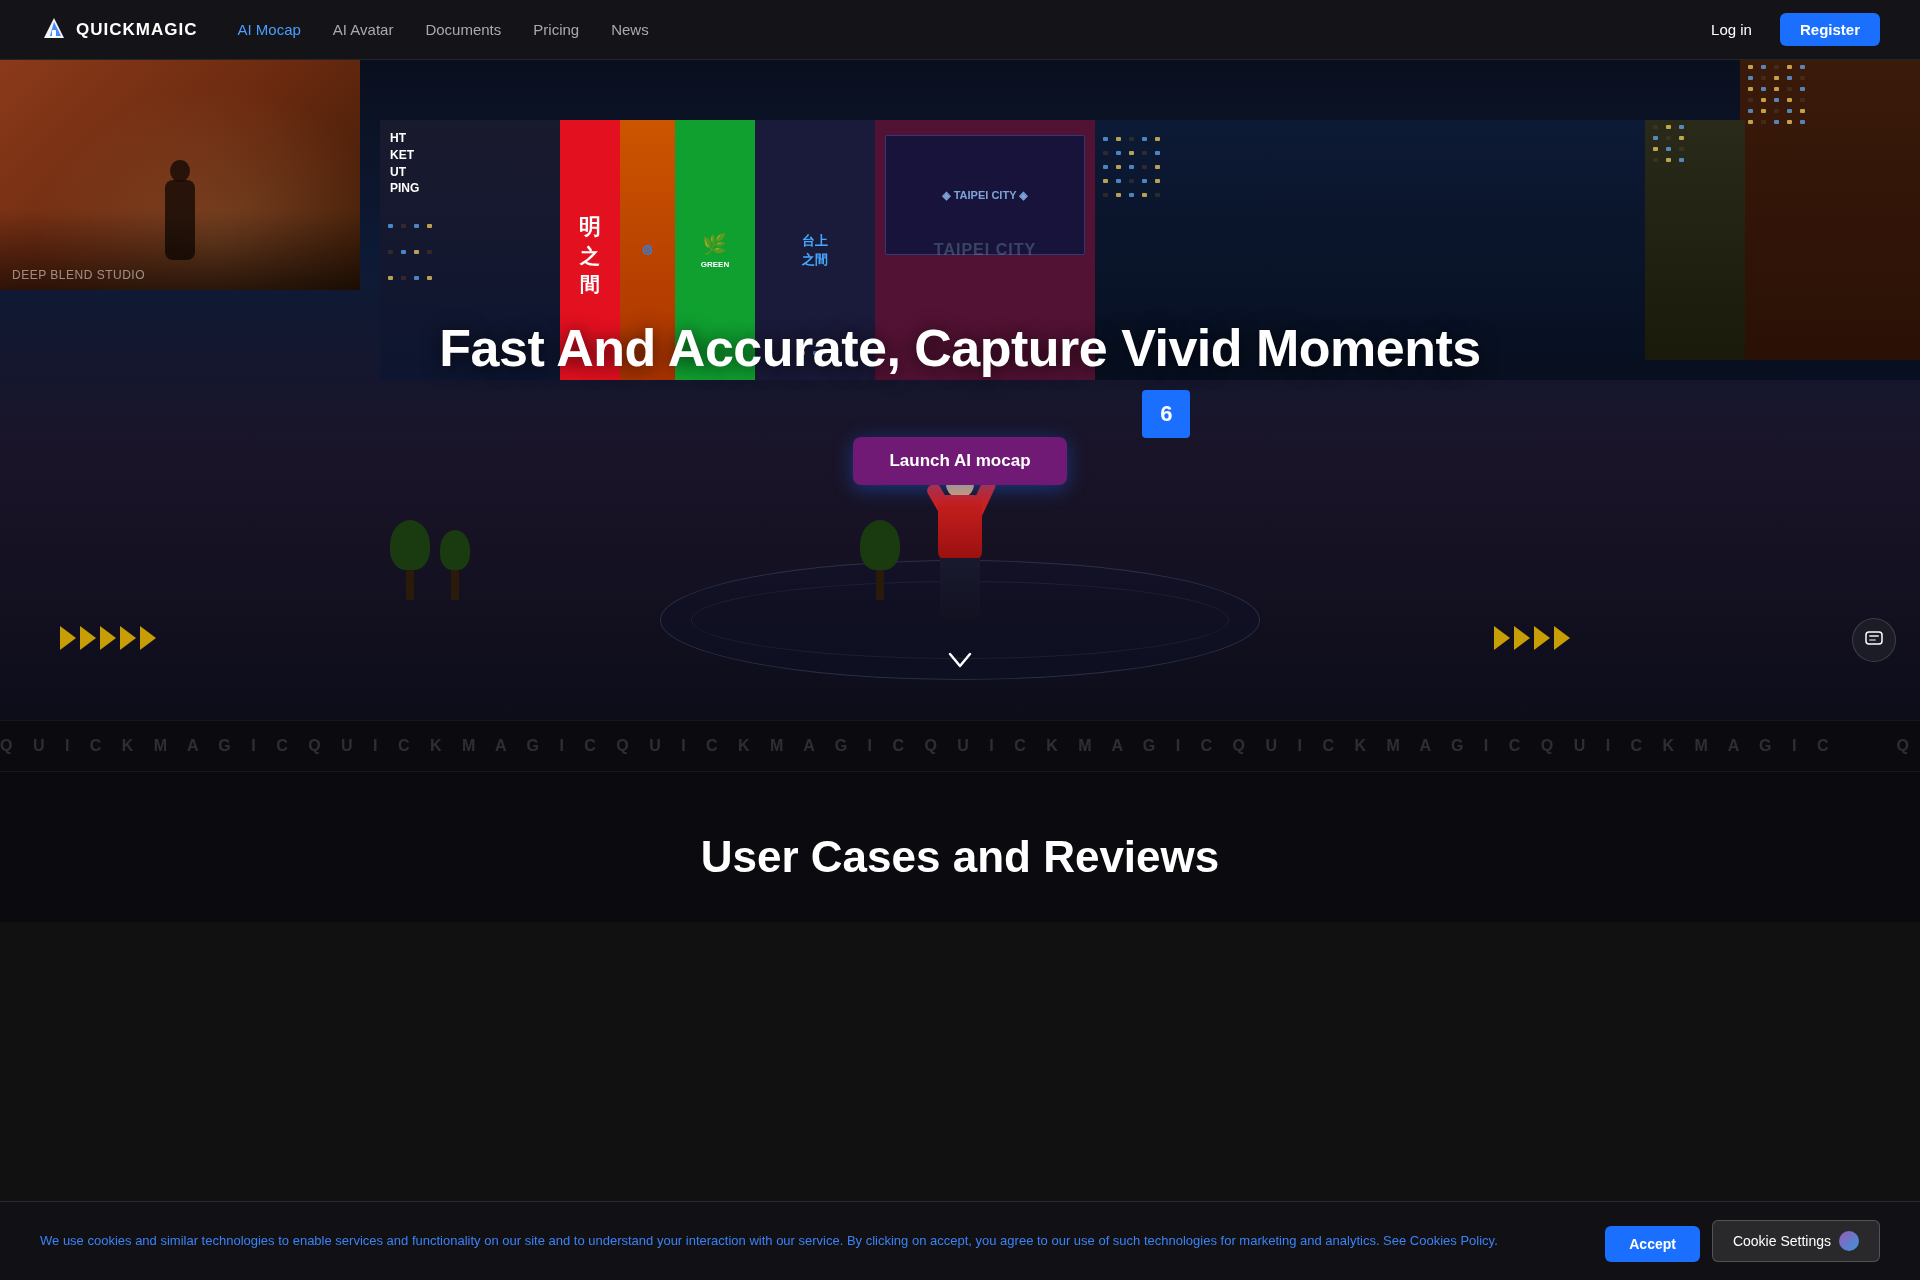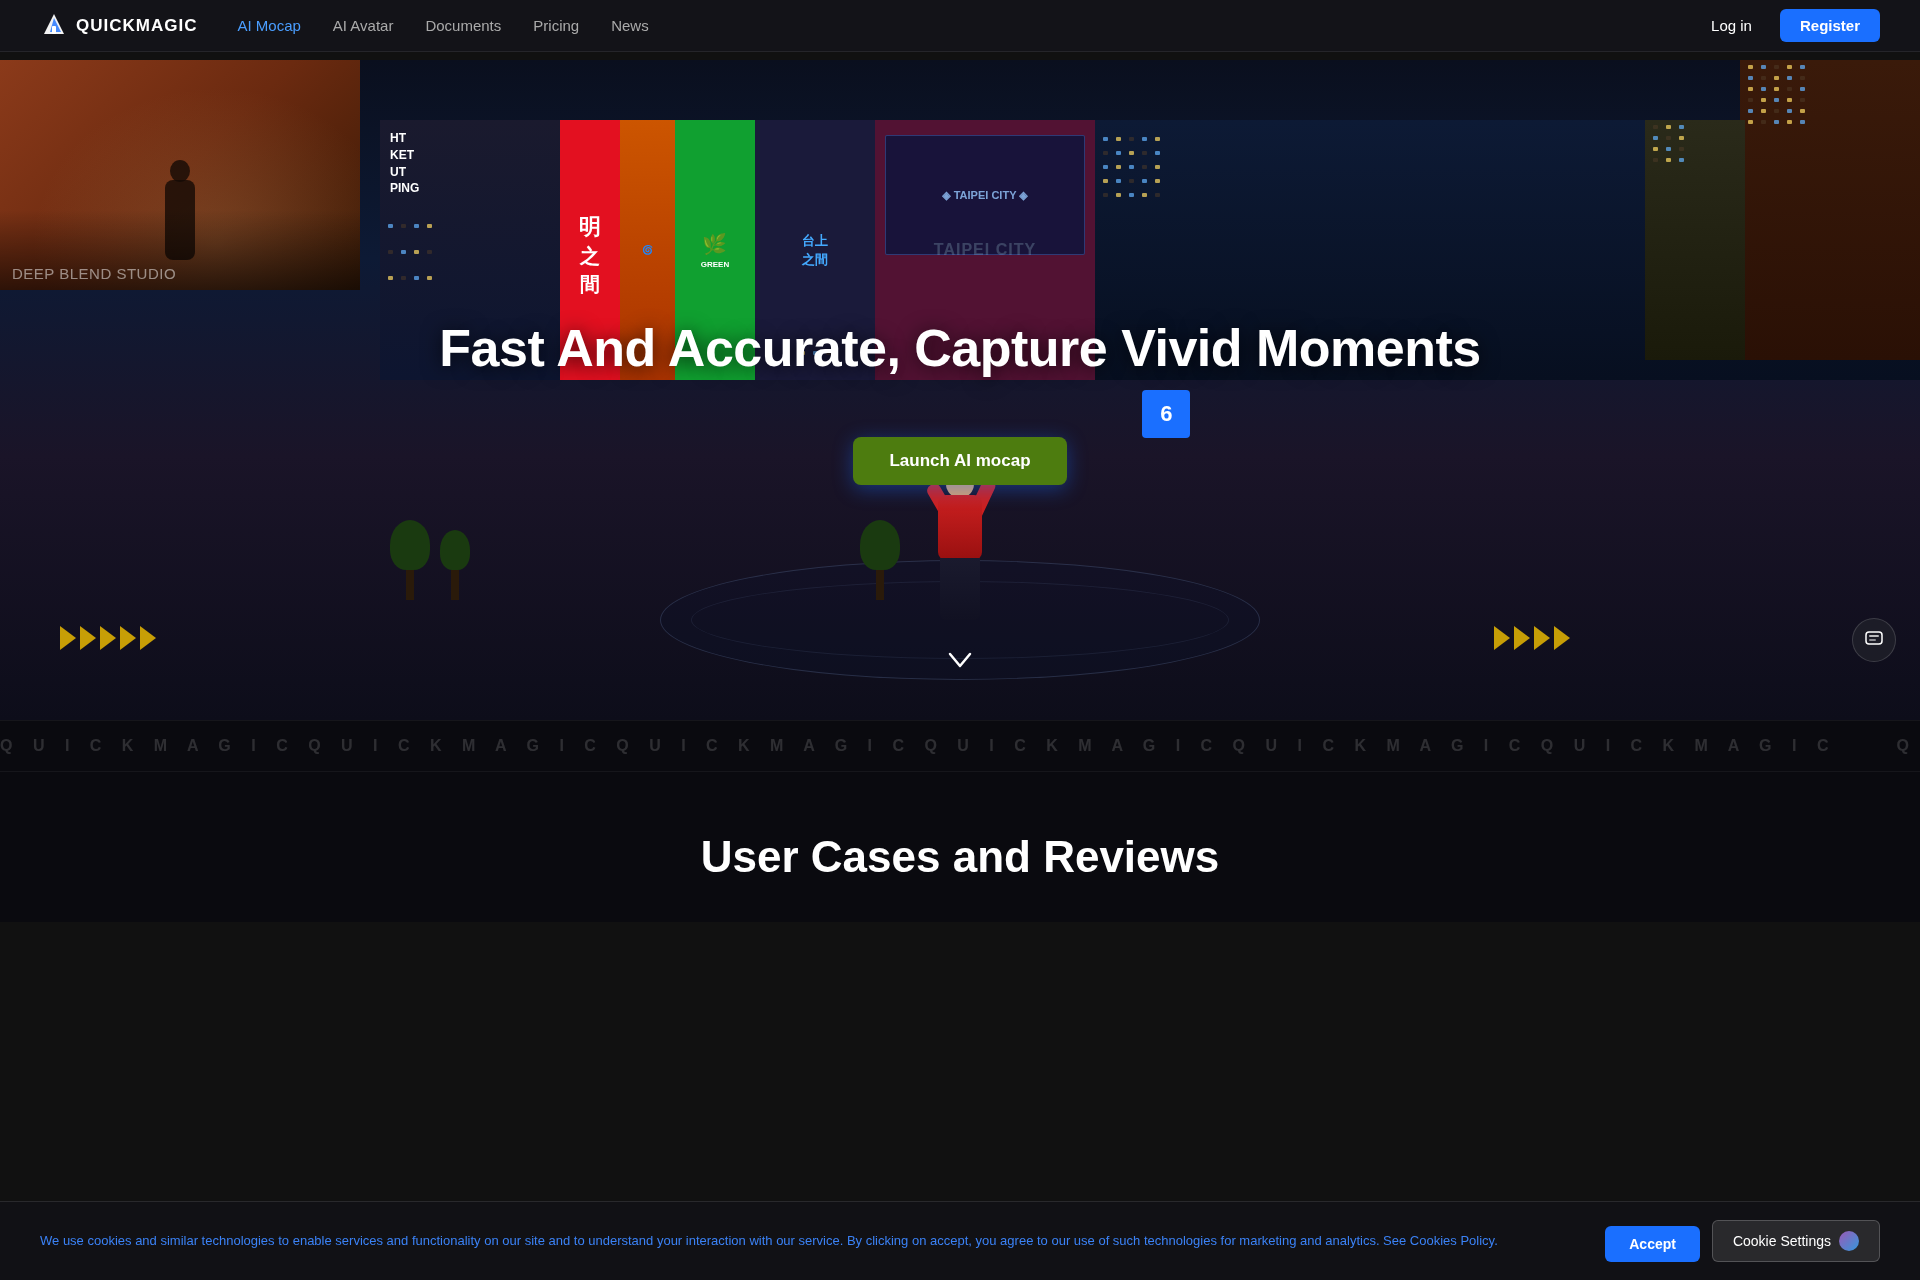--- a/index.html
+++ b/index.html
@@ -2,21 +2,21 @@
 <html><head>
   <meta charset="utf-8">
   <style>
     * { margin: 0; padding: 0; box-sizing: border-box; }
     body { font-family: -apple-system, BlinkMacSystemFont, 'Segoe UI', sans-serif; background: #111; color: #fff; overflow-x: hidden; }
 
     
     .navbar {
       position: fixed; top: 0; left: 0; right: 0; z-index: 100;
       display: flex; align-items: center; justify-content: space-between;
-      padding: 0 40px; height: 52px;
+      padding: 0 40px; height: 60px;
       background: rgba(20,20,25,0.95);
       border-bottom: 1px solid rgba(255,255,255,0.08);
     }
     .nav-left { display: flex; align-items: center; gap: 40px; }
     .logo { display: flex; align-items: center; gap: 8px; text-decoration: none; }
     .logo-icon { width: 28px; height: 28px; }
     .logo-text { color: #fff; font-size: 17px; font-weight: 700; letter-spacing: 1px; text-transform: uppercase; }
     .nav-links { display: flex; gap: 32px; }
     .nav-link {
       color: #aaa; text-decoration: none; font-size: 15px; font-weight: 500;
@@ -64,21 +64,21 @@
       border-radius: 8px;
     }
     .figure-head {
       position: absolute; bottom: 78px; left: 50%; transform: translateX(-50%);
       width: 20px; height: 22px;
       background: rgba(20,10,5,0.8);
       border-radius: 50%;
     }
     .video-watermark {
       position: absolute; bottom: 8px; left: 12px;
-      font-size: 15px; color: rgba(255,255,255,0.5);
+      font-size: 12px; color: rgba(255,255,255,0.5);
       letter-spacing: 0.5px;
     }
     .video-gradient {
       position: absolute; bottom: 0; left: 0; right: 0; height: 80px;
       background: linear-gradient(0deg, rgba(0,0,0,0.6) 0%, transparent 100%);
     }
 
     
     .smoke {
       position: absolute; inset: 0;
@@ -93,21 +93,21 @@
     .hero-title {
       font-size: 52px; font-weight: 800; color: #fff;
       text-shadow: 0 2px 20px rgba(0,0,0,0.8);
       letter-spacing: -0.5px;
       line-height: 1.1;
     }
     .hero-cta {
       margin-top: 60px;
     }
     .btn-launch {
-      background: #4d7c0f; color: #fff; border: none;
+      background: #701a75; color: #fff; border: none;
       padding: 14px 36px; border-radius: 8px;
       font-size: 17px; font-weight: 600; cursor: pointer;
       box-shadow: 0 4px 20px rgba(26,111,255,0.4);
     }
 
     
     .chevron-down {
       position: absolute; bottom: 40px; left: 50%; transform: translateX(-50%);
       z-index: 10; cursor: pointer;
     }

